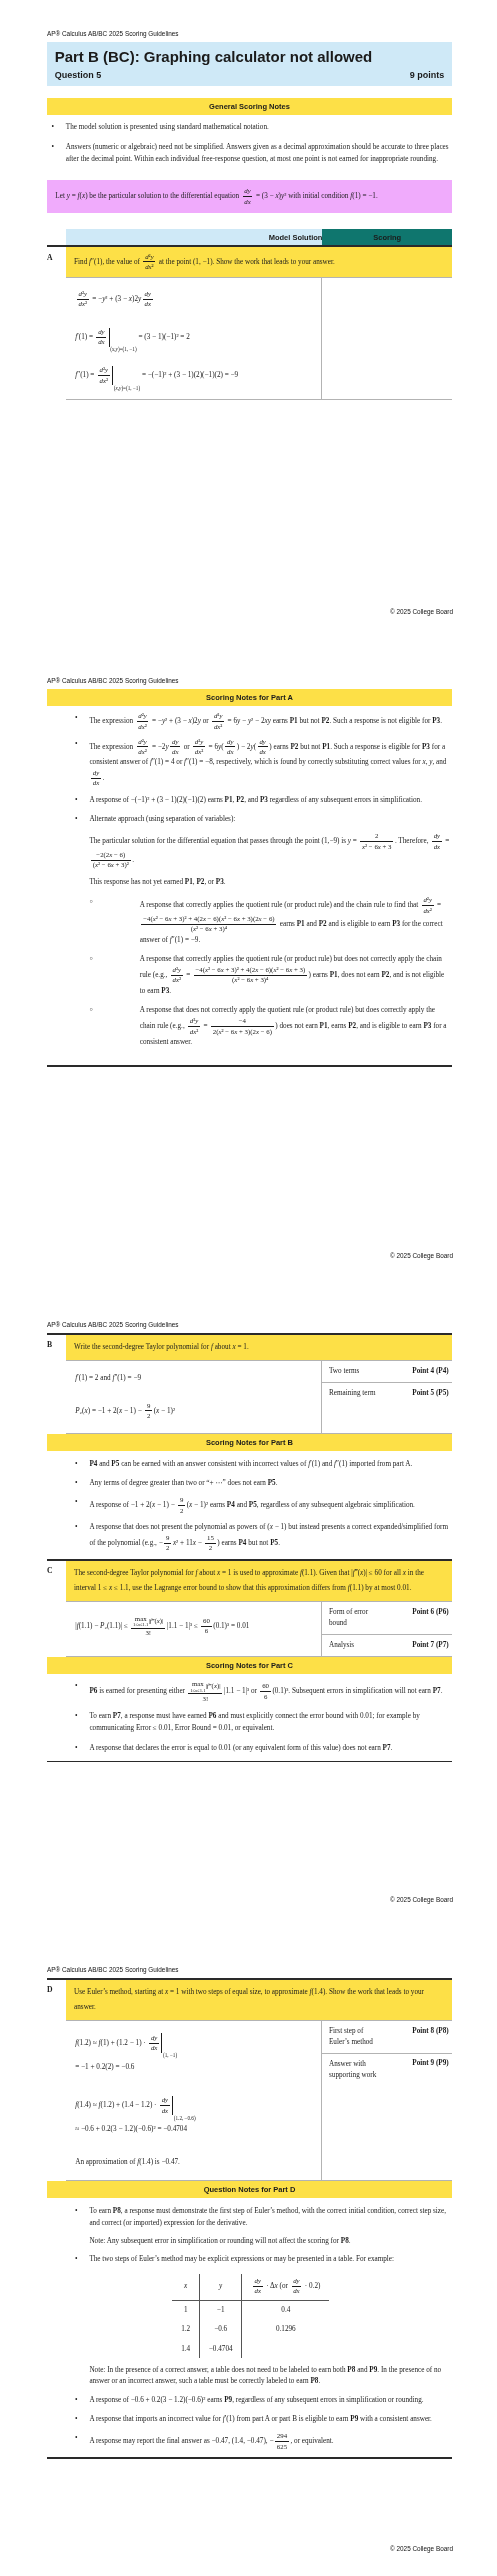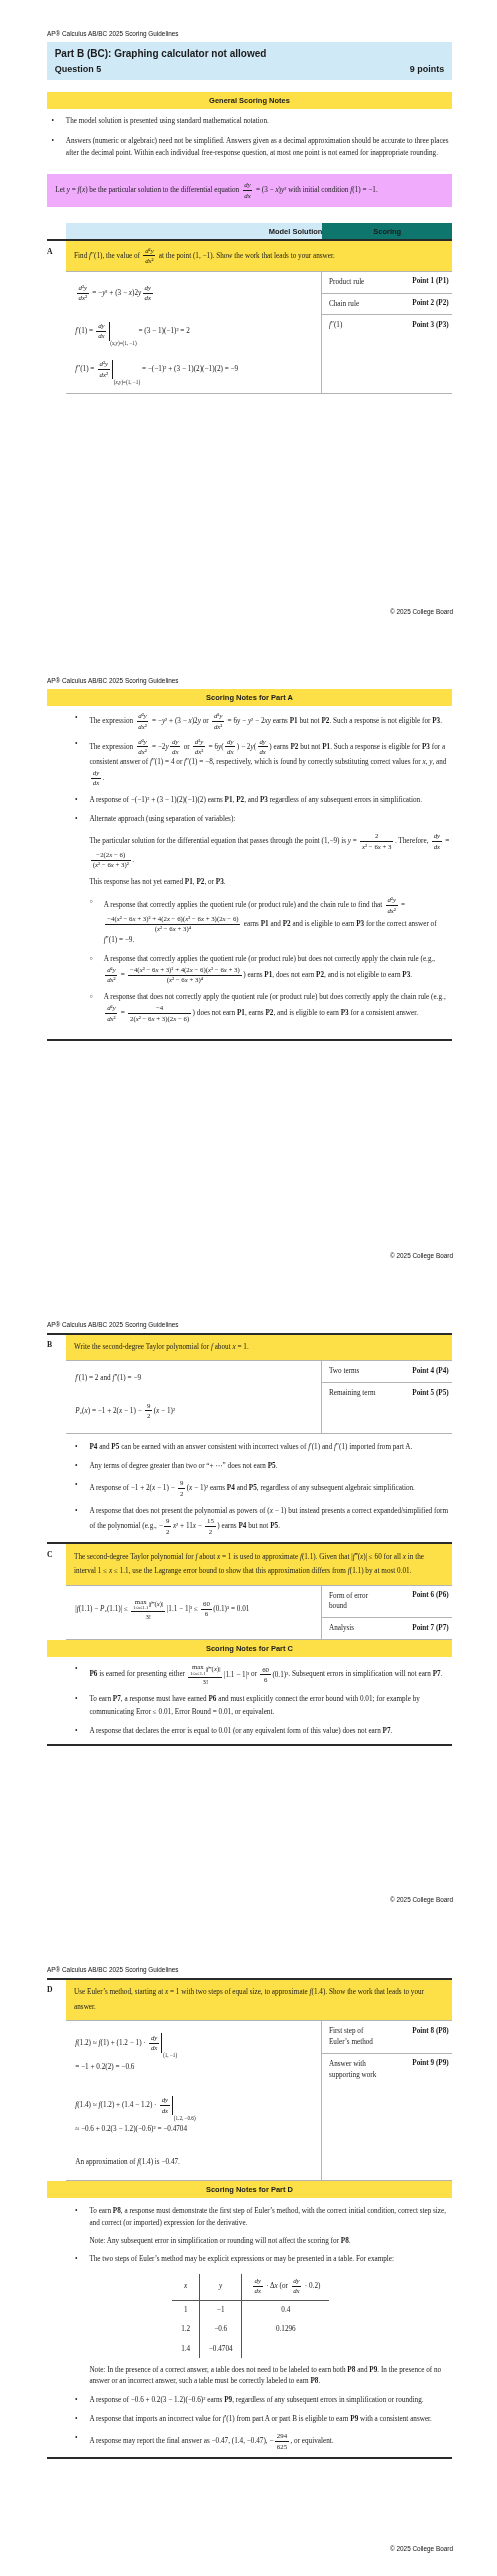--- a/index.html
+++ b/index.html
@@ -6,31 +6,31 @@
   body{
     width:498px;height:2576px;position:relative;background:#ffffff;
     font-family:"Liberation Serif","DejaVu Serif",serif;
     font-size:7.2px;color:#1b1b1b;overflow:hidden;
   }
   .page{position:absolute;left:0;width:498px;}
   .inner{margin-left:47px;width:405px;position:relative;}
   .doc-header{font-family:"Liberation Sans","DejaVu Sans",sans-serif;font-size:6.4px;color:#111;margin-bottom:5px;}
   .page-footer{position:absolute;right:45px;font-family:"Liberation Sans","DejaVu Sans",sans-serif;font-size:6.4px;color:#111;}
   .title-bar{background:#cfe9f7;padding:5.5px 7.7px 6.6px;font-family:"Liberation Sans","DejaVu Sans",sans-serif;font-weight:bold;}
-  .title-line1{font-size:10px;}
+  .title-line1{font-size:15px;}
   .title-line2{display:flex;justify-content:space-between;font-size:9px;margin-top:5px;}
   .section-bar{background:#fde047;text-align:center;font-family:"Liberation Sans","DejaVu Sans",sans-serif;font-weight:bold;font-size:7.5px;padding:3.9px 0;}
   .thick{height:1.7px;background:#2a2a2a;}
   ul.blist{list-style:none;margin:6.6px 0;padding:0;}
   li.bullet{display:flex;margin:6.6px 0;line-height:1.75;}
   li.bullet .bmark{width:14.4px;padding-left:4.4px;flex:none;}
   ul.blist.notes li.bullet .bmark{width:14.4px;padding-left:28px;}
   li.bullet .bcontent{flex:1;padding-right:2.2px;}
   ul.sublist{list-style:none;margin:5.5px 0 0 0;padding:0;}
-  li.subbullet{display:flex;margin:6.6px 0;line-height:1.8;}
+  li.subbullet{display:flex;margin:6.6px 0;line-height:1.8;gap:36px;}
   li.subbullet .bmark-sub{width:14.4px;flex:none;font-size:5.5px;padding-top:1.1px;}
   .bpara{margin-top:6.6px;line-height:1.9;}
   .bnote{margin-top:5.5px;line-height:1.55;}
   .intro-box{background:#f0abfc;padding:7.2px 8.3px;line-height:2.2;margin-top:14.4px;}
   .ms-head{display:flex;margin-top:15.5px;font-family:"Liberation Sans","DejaVu Sans",sans-serif;font-weight:bold;font-size:7.5px;}
   .ms-head .mspacer{width:19.4px;flex:none;}
   .ms-head .mcell{width:256px;background:#cfe9f7;text-align:right;padding:3.9px 0;}
   .ms-head .scell{flex:1;background:#0f766e;text-align:center;padding:3.9px 0;}
   .part{display:flex;}
   .plabel{width:19.4px;flex:none;font-weight:bold;font-size:7.7px;padding-top:5.5px;}
@@ -118,34 +118,20 @@
                 <span class="evbar"></span>
                 <span class="evsub">(<i>x</i>,<i>y</i>)=(1, −1)</span>
               </span> = (3 − 1)(−1)² = 2</span></div>
         <div class="fline gap"><span class="m"><i>f</i>″(1) = <span class="frac">
                 <span class="fnum"><i>d</i>²<i>y</i></span>
                 <span class="fden"><i>d</i><i>x</i>²</span>
               </span><span class="ev">
                 <span class="evbar"></span>
                 <span class="evsub">(<i>x</i>,<i>y</i>)=(1, −1)</span>
               </span> = −(−1)² + (3 − 1)(2)(−1)(2) = −9</span></div>
-      </div>
-      <div class="sol-right">
-        <div class="score-row">
-          <span class="score-label">Product rule</span>
-          <span class="score-point">Point 1 (P1)</span>
-        </div>
-        <div class="score-row rline">
-          <span class="score-label">Chain rule</span>
-          <span class="score-point">Point 2 (P2)</span>
-        </div>
-        <div class="score-row rline">
-          <span class="score-label"><span class="m"><i>f</i>″(1)</span></span>
-          <span class="score-point">Point 3 (P3)</span>
-        </div>
       </div>
     </div>
   </div>
   <div class="page-footer" style="bottom:6.6px;">© 2025 College Board</div>
 </div>
 
 <div class="page" style="top:622px;height:644px;">
   <div class="inner" style="padding-top:55px;">
     <div class="doc-header">AP® Calculus AB/BC 2025 Scoring Guidelines</div>
     <div class="section-bar" style="margin-top:4.4px;">Scoring Notes for Part A</div>
@@ -261,20 +247,21 @@
         <div class="score-row">
           <span class="score-label">Two terms</span>
           <span class="score-point">Point 4 (P4)</span>
         </div>
         <div class="score-row rline">
           <span class="score-label">Remaining term</span>
           <span class="score-point">Point 5 (P5)</span>
         </div>
       </div>
     </div>
+    <div class="section-bar">Scoring Notes for Part B</div>
     <ul class="blist notes">
       <li class="bullet">
         <span class="bmark">•</span>
         <span class="bcontent"><b>P4</b> and <b>P5</b> can be earned with an answer consistent with incorrect values of <span class="m"><i>f</i>′(1)</span> and <span class="m"><i>f</i>″(1)</span> imported from part A.</span>
       </li>
       <li class="bullet">
         <span class="bmark">•</span>
         <span class="bcontent">Any terms of degree greater than two or “<span class="m">+ ⋯</span>” does not earn <b>P5</b>.</span>
       </li>
       <li class="bullet">
@@ -385,21 +372,21 @@
         <div class="score-row">
           <span class="score-label">First step of Euler’s method</span>
           <span class="score-point">Point 8 (P8)</span>
         </div>
         <div class="score-row rline">
           <span class="score-label">Answer with supporting work</span>
           <span class="score-point">Point 9 (P9)</span>
         </div>
       </div>
     </div>
-    <div class="section-bar">Scoring Notes for Part D</div>
+    <div class="section-bar">Question Notes for Part D</div>
     <ul class="blist notes">
       <li class="bullet">
         <span class="bmark">•</span>
         <span class="bcontent">
           <span>To earn <b>P8</b>, a response must demonstrate the first step of Euler’s method, with the correct initial condition, correct step size, and correct (or imported) expression for the derivative.</span>
           <div class="bnote">Note: Any subsequent error in simplification or rounding will not affect the scoring for <b>P8</b>.</div>
         </span>
       </li>
       <li class="bullet">
         <span class="bmark">•</span>

